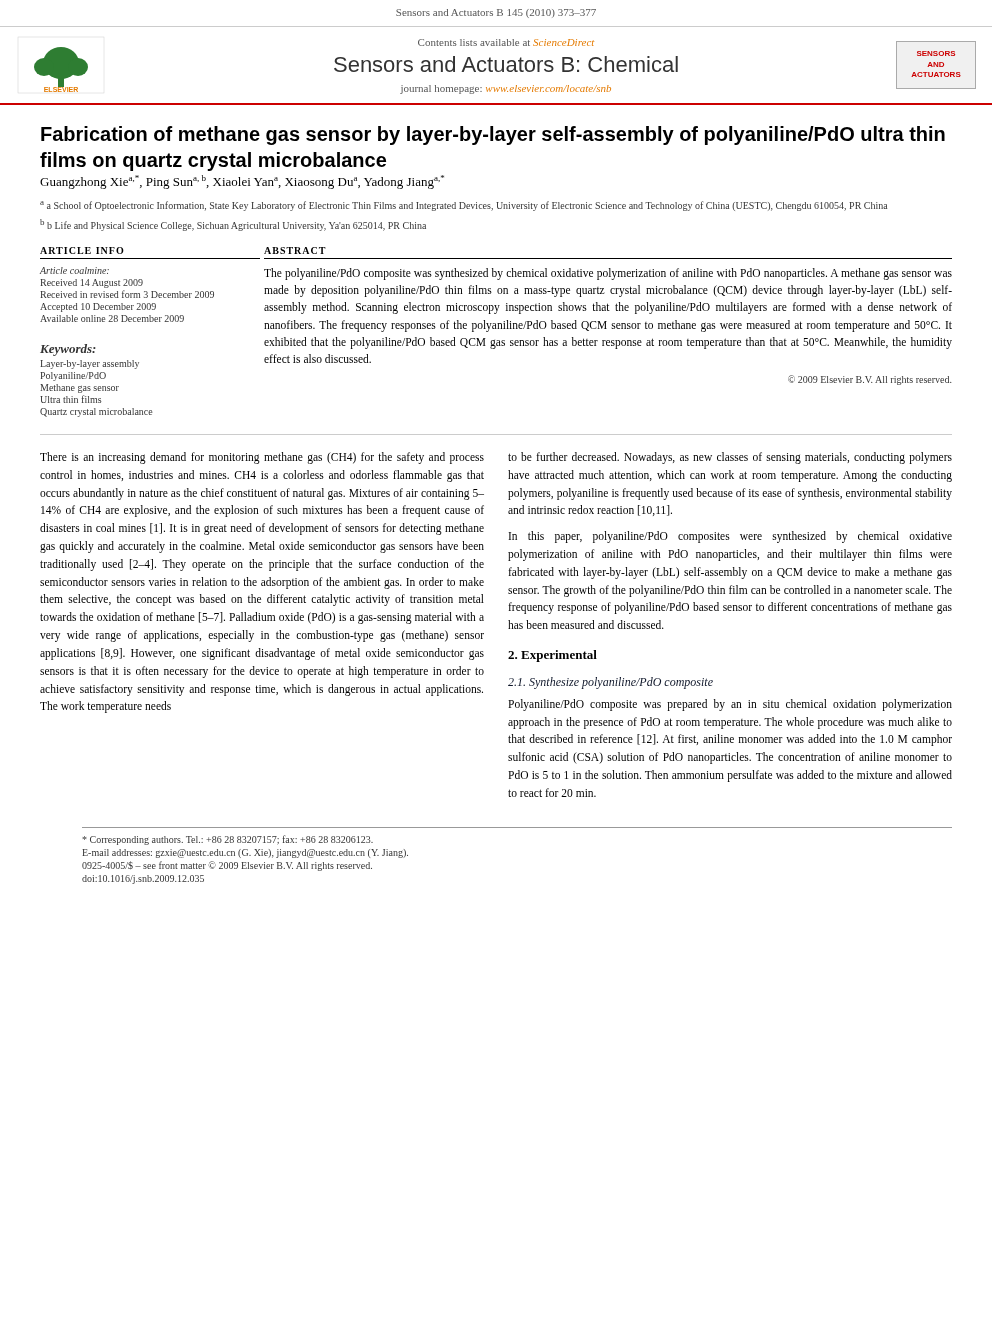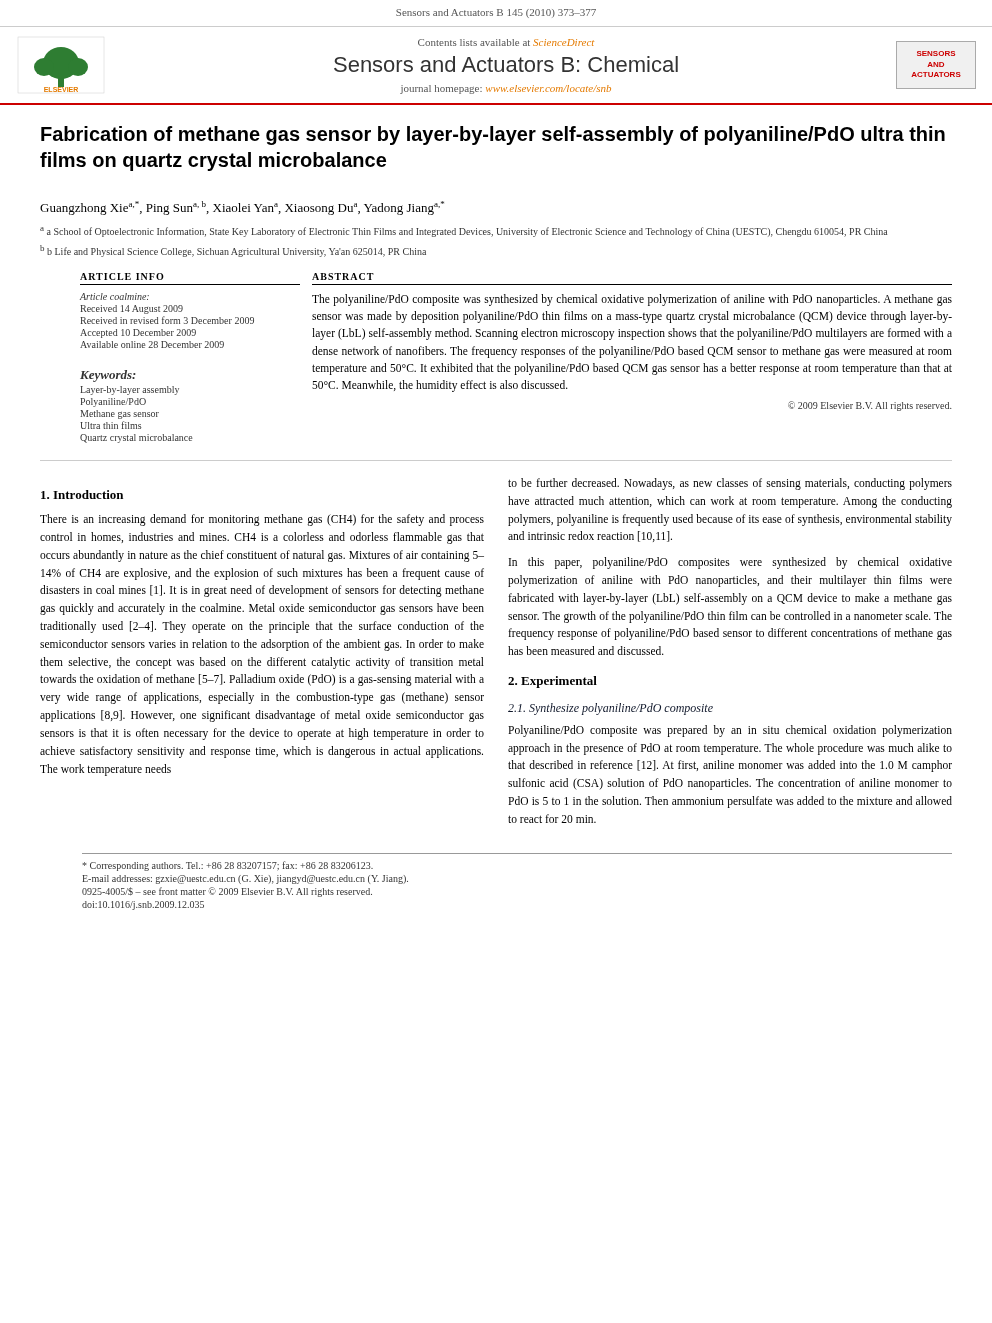--- a/index.html
+++ b/index.html
@@ -84,21 +84,21 @@
     
     .main-content {
       padding: 16px 40px 20px 40px;
     }
     
     .article-title {
       font-size: 20px;
       font-weight: bold;
       font-family: Arial, sans-serif;
       color: #000;
-      margin-bottom: 26px;
+      margin-bottom: 0;
       line-height: 1.3;
     }
     
     .authors {
       font-size: 13px;
       margin-bottom: 6px;
       color: #000;
     }
     sup {
       font-size: 9px;
@@ -109,23 +109,22 @@
       color: #333;
       margin-bottom: 12px;
       line-height: 1.4;
     }
     .affil-item {
       margin-bottom: 2px;
     }
     
     .two-col {
       display: flex;
-      gap: 12px;
+      gap: 4px;
       margin-bottom: 16px;
-      margin-left: 40px;
     }
     .col-left {
       width: 220px;
       flex-shrink: 0;
     }
     .col-right {
       flex: 1;
     }
     .section-label {
       font-size: 10px;
@@ -306,21 +305,20 @@
         <div class="abstract-text">The polyaniline/PdO composite was synthesized by chemical oxidative polymerization of aniline with PdO nanoparticles. A methane gas sensor was made by deposition polyaniline/PdO thin films on a mass-type quartz crystal microbalance (QCM) device through layer-by-layer (LbL) self-assembly method. Scanning electron microscopy inspection shows that the polyaniline/PdO multilayers are formed with a dense network of nanofibers. The frequency responses of the polyaniline/PdO based QCM sensor to methane gas were measured at room temperature and 50°C. It exhibited that the polyaniline/PdO based QCM gas sensor has a better response at room temperature than that at 50°C. Meanwhile, the humidity effect is also discussed.</div>
         <div class="copyright">© 2009 Elsevier B.V. All rights reserved.</div>
       </div>
     </div>
 
     <hr class="divider">
 
     <div class="body-two-col">
 
       <div class="body-col">
-        <div class="section-heading">1.  Introduction</div>
         <div class="body-para">There is an increasing demand for monitoring methane gas (CH4) for the safety and process control in homes, industries and mines. CH4 is a colorless and odorless flammable gas that occurs abundantly in nature as the chief constituent of natural gas. Mixtures of air containing 5–14% of CH4 are explosive, and the explosion of such mixtures has been a frequent cause of disasters in coal mines [1]. It is in great need of development of sensors for detecting methane gas quickly and accurately in the coalmine. Metal oxide semiconductor gas sensors have been traditionally used [2–4]. They operate on the principle that the surface conduction of the semiconductor sensors varies in relation to the adsorption of the ambient gas. In order to make them selective, the concept was based on the different catalytic activity of transition metal towards the oxidation of methane [5–7]. Palladium oxide (PdO) is a gas-sensing material with a very wide range of applications, especially in the combustion-type gas (methane) sensor applications [8,9]. However, one significant disadvantage of metal oxide semiconductor gas sensors is that it is often necessary for the device to operate at high temperature in order to achieve satisfactory sensitivity and response time, which is dangerous in actual applications. The work temperature needs</div>
       </div>
 
       <div class="body-col">
         <div class="body-para">to be further decreased. Nowadays, as new classes of sensing materials, conducting polymers have attracted much attention, which can work at room temperature. Among the conducting polymers, polyaniline is frequently used because of its ease of synthesis, environmental stability and intrinsic redox reaction [10,11].</div>
         <div class="body-para">In this paper, polyaniline/PdO composites were synthesized by chemical oxidative polymerization of aniline with PdO nanoparticles, and their multilayer thin films were fabricated with layer-by-layer (LbL) self-assembly on a QCM device to make a methane gas sensor. The growth of the polyaniline/PdO thin film can be controlled in a nanometer scale. The frequency response of polyaniline/PdO based sensor to different concentrations of methane gas has been measured and discussed.</div>
 
         <div class="section-heading">2.  Experimental</div>
         <div class="subsection-heading">2.1.  Synthesize polyaniline/PdO composite</div>
         <div class="body-para">Polyaniline/PdO composite was prepared by an in situ chemical oxidation polymerization approach in the presence of PdO at room temperature. The whole procedure was much alike to that described in reference [12]. At first, aniline monomer was added into the 1.0 M camphor sulfonic acid (CSA) solution of PdO nanoparticles. The concentration of aniline monomer to PdO is 5 to 1 in the solution. Then ammonium persulfate was added to the mixture and allowed to react for 20 min.</div>

